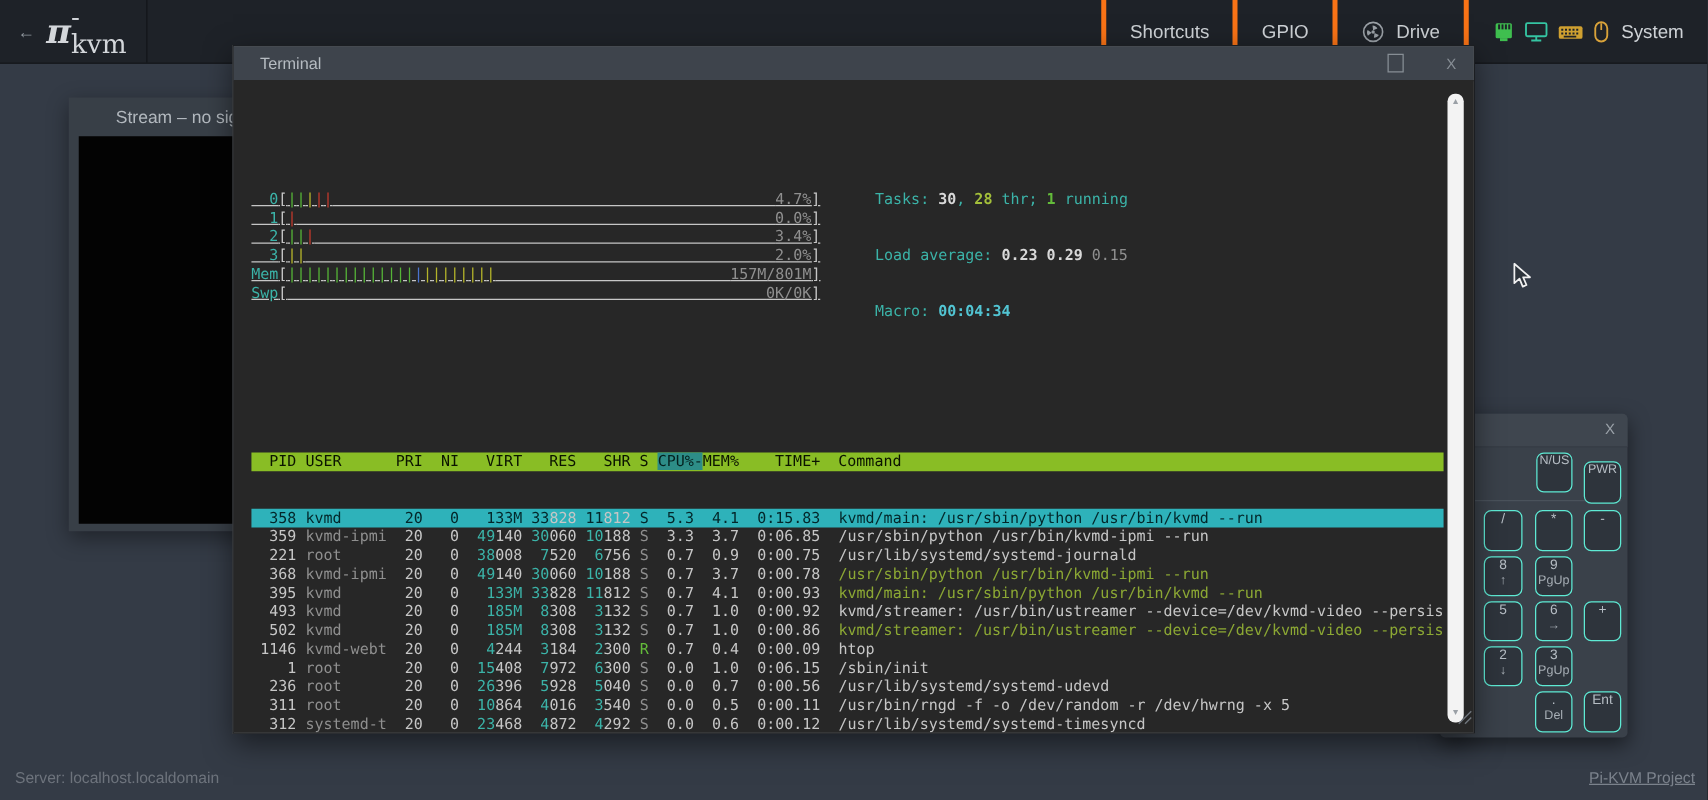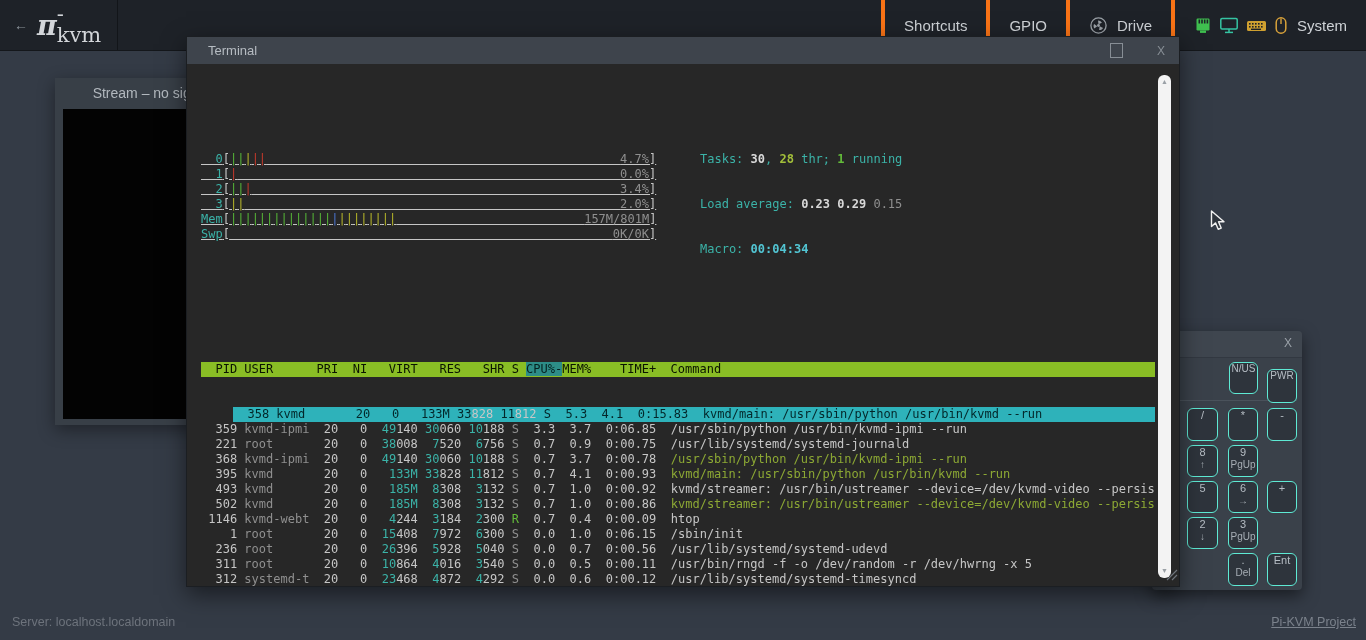--- a/index.html
+++ b/index.html
@@ -78,21 +78,21 @@
   .bg{color:#55b437;} .br{color:#c4392c;} .by{color:#b4b42a;} .bb{color:#4a74cf;}
   .tasks-block{position:absolute;left:499px;top:0;}
   .tasks-block div{height:15px;}
   .tbold{color:#d8d8d8;font-weight:bold;}
   .tthr{color:#a3bf3a;font-weight:bold;}
   .trun{color:#63bb3a;font-weight:bold;}
   .tup{color:#52c5d3;font-weight:bold;}
   .phead{background:#89bd25;color:#0b1400;height:15px;}
   .sortcol{background:#2d8d87;color:#05211f;}
   .prow{height:15px;}
-  .prow.sel{background:#2eb2ba;margin-left:32px;}
+  .prow.sel{background:#2eb2ba;}
   .prow.sel span{color:#03272a !important;}
 
   
   .t-scrollbar{position:absolute;right:8px;top:11px;bottom:8px;width:13px;background:#f3f3f3;border-radius:6px;}
   .sb-up,.sb-down{position:absolute;left:0;width:13px;text-align:center;color:#9aa0a6;font-size:7px;line-height:10px;}
   .sb-up{top:2px;} .sb-down{bottom:2px;}
   .resize-grip{position:absolute;right:1px;bottom:1px;}
 
   
   .server-label{position:absolute;left:12px;top:615px;font-size:12.5px;color:#6d737c;}

